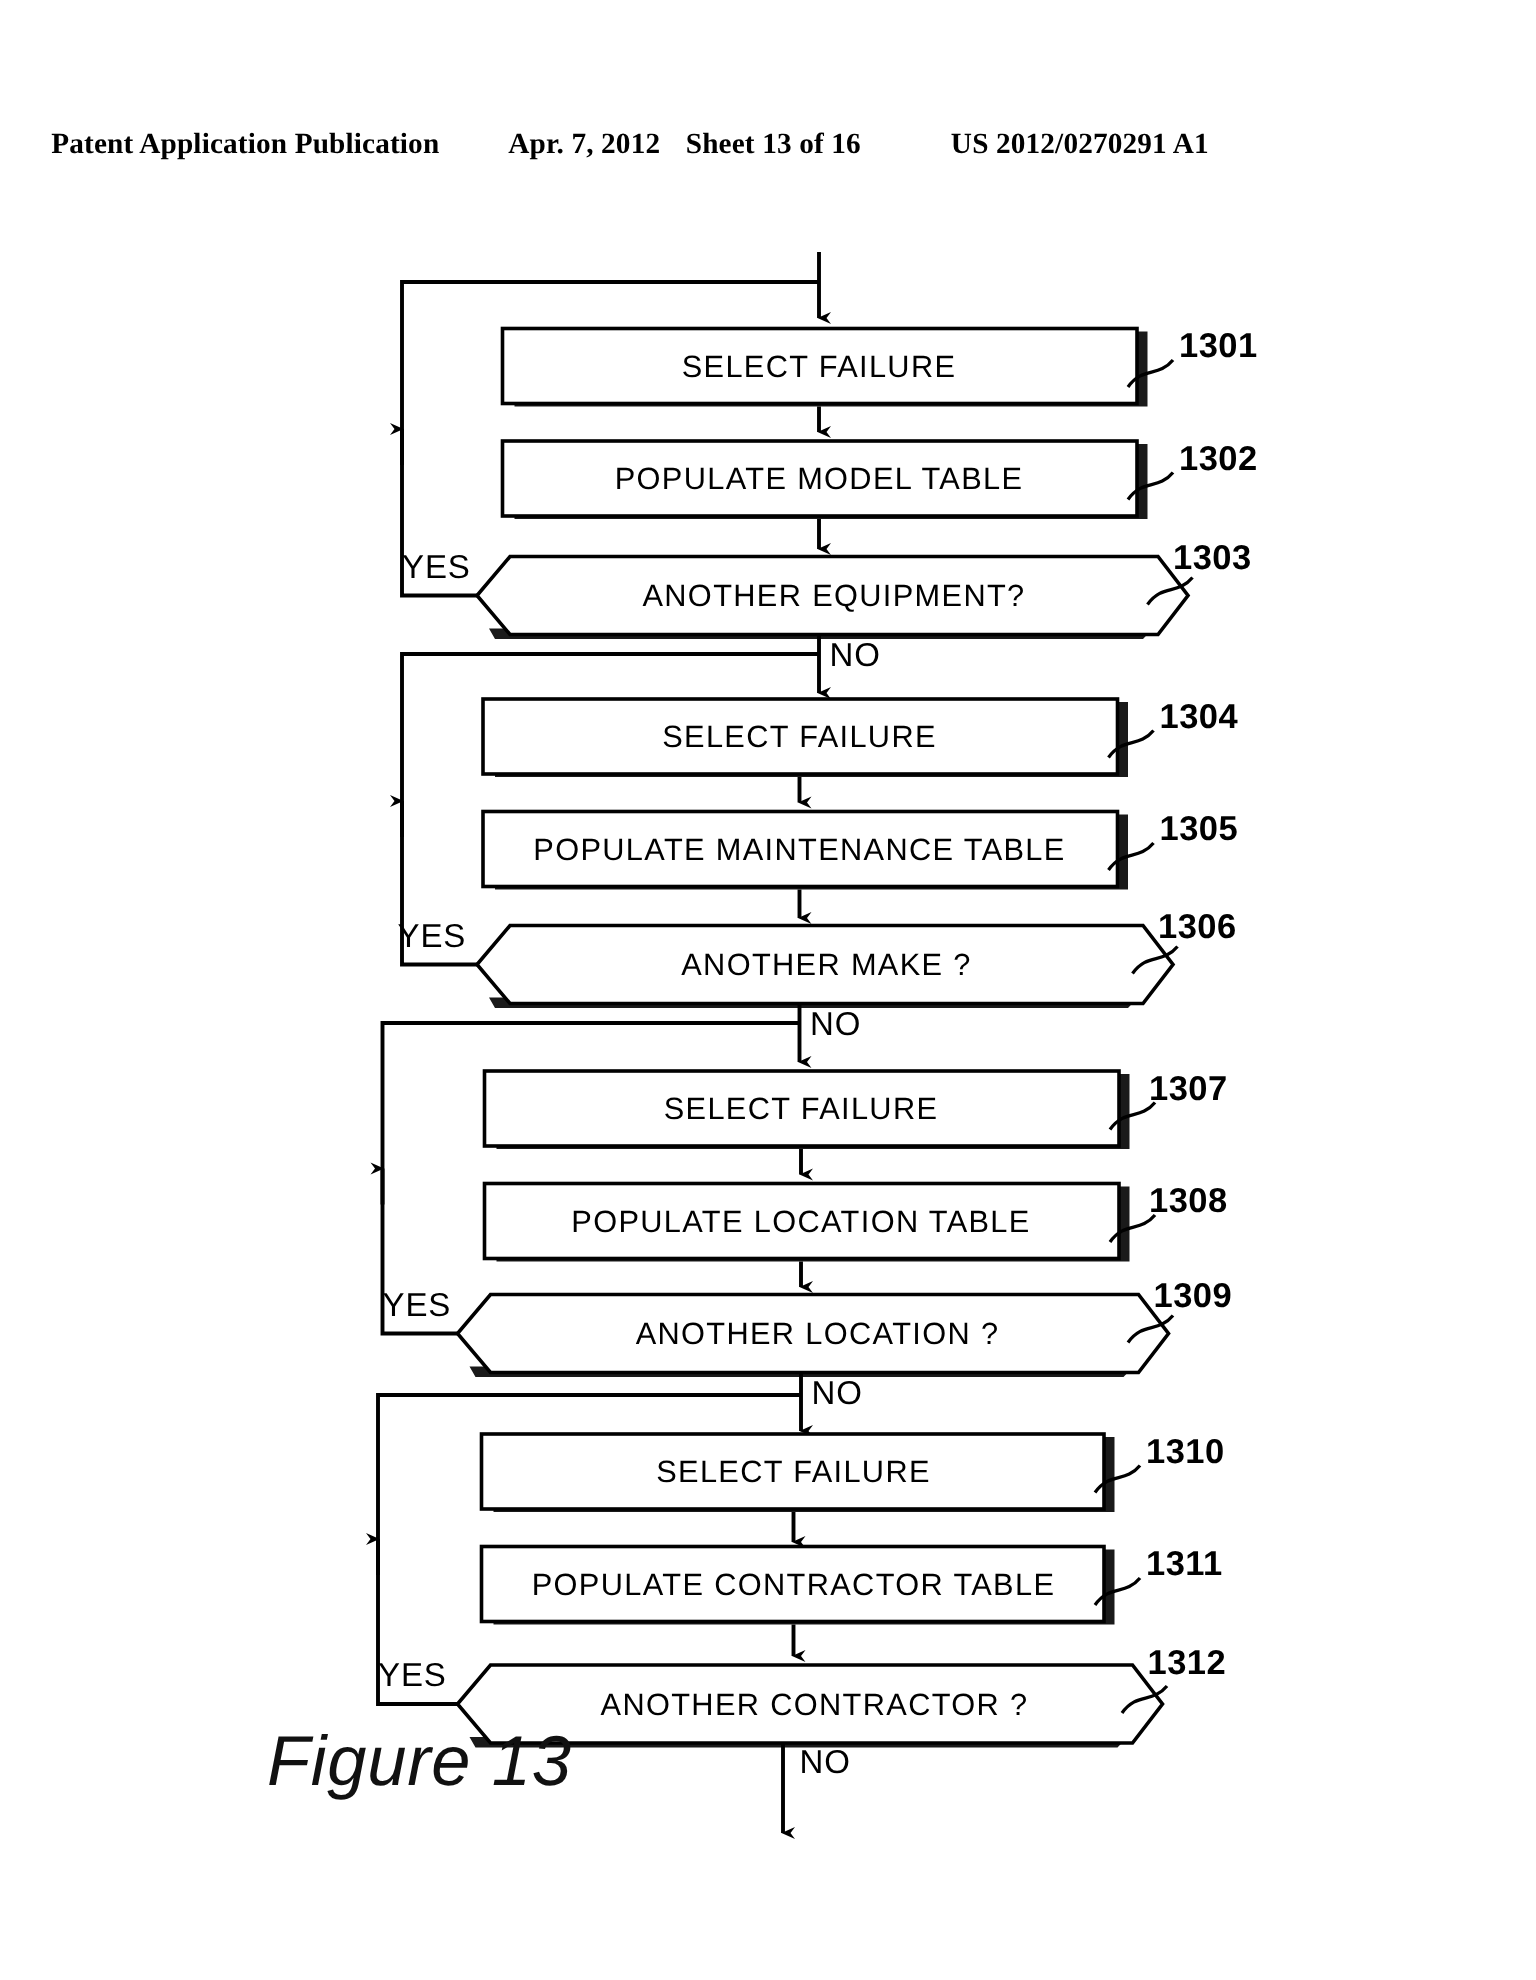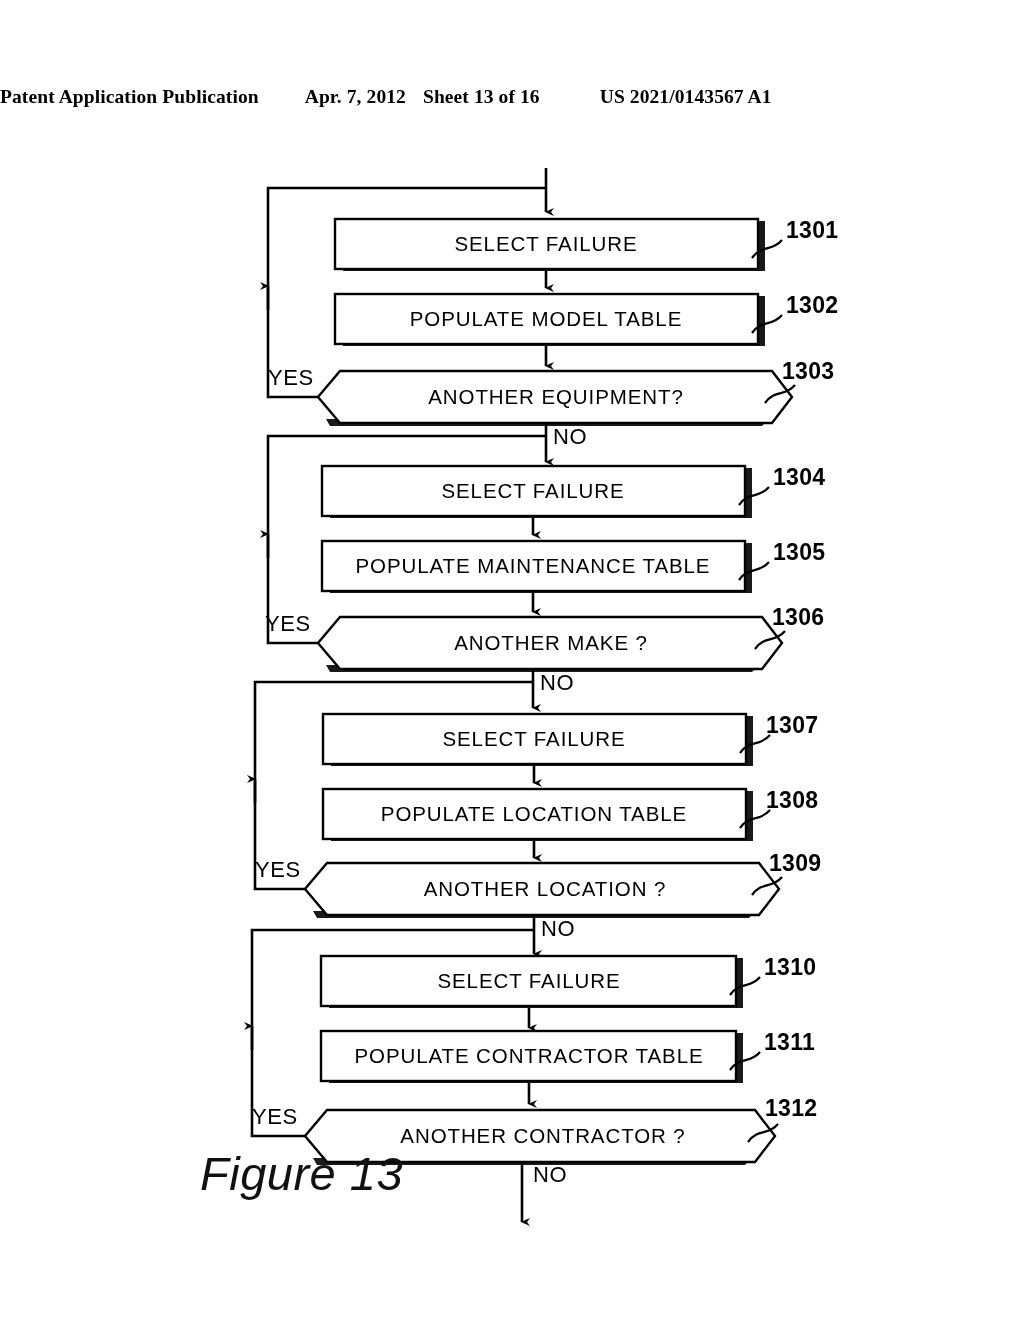--- a/index.html
+++ b/index.html
@@ -18,20 +18,21 @@
   }
 
   
   #page-header {
     position: absolute;
     top: 86px;
     left: 0;
     width: 840px;
     height: 26px;
     display: flex;
+    justify-content: center;
     align-items: baseline;
     font-family: "Liberation Serif", serif;
     font-weight: bold;
     font-size: 19.5px;
     letter-spacing: 0.1px;
     white-space: nowrap;
   }
   #page-header .hdr-pub    { margin-right: 46px; }
   #page-header .hdr-date   { margin-right: 17px; }
   #page-header .hdr-sheet  { margin-right: 60px; }
@@ -41,21 +42,20 @@
   #figure-caption {
     position: absolute;
     left: 178px;
     top: 1146px;
     font-family: "Liberation Sans", sans-serif;
     font-style: italic;
     font-size: 47px;
     font-weight: 400;
     letter-spacing: 0.5px;
     color: #111;
-    margin-left: 22px;
   }
 
   
   #flowchart {
     position: absolute;
     left: 0;
     top: 0;
     width: 1024px;
     height: 1320px;
   }
@@ -81,21 +81,21 @@
     fill: #000;
   }
 </style>
 </head>
 <body>
 
 <div id="page-header">
   <span class="hdr-pub">Patent Application Publication</span>
   <span class="hdr-date">Apr. 7, 2012</span>
   <span class="hdr-sheet">Sheet 13 of 16</span>
-  <span class="hdr-patno">US 2021/0143567 A1</span>
+  <span class="hdr-patno">US 2012/0270291 A1</span>
 </div>
 
 <svg id="flowchart" viewBox="0 0 1024 1320" xmlns="http://www.w3.org/2000/svg">
   <defs>
     <marker id="arrowDown" markerWidth="12" markerHeight="12" refX="5" refY="9" orient="auto" markerUnits="userSpaceOnUse">
       <path d="M1,1 L5,10 L9,1 L5,4 Z" fill="#000"></path>
     </marker>
     <marker id="arrowUp" markerWidth="12" markerHeight="12" refX="5" refY="9" orient="auto" markerUnits="userSpaceOnUse">
       <path d="M1,1 L5,10 L9,1 L5,4 Z" fill="#000"></path>
     </marker>

